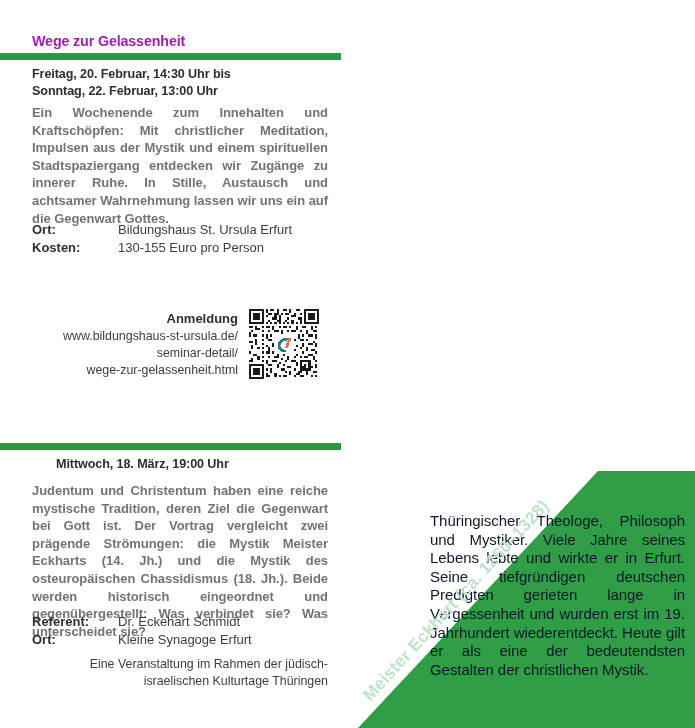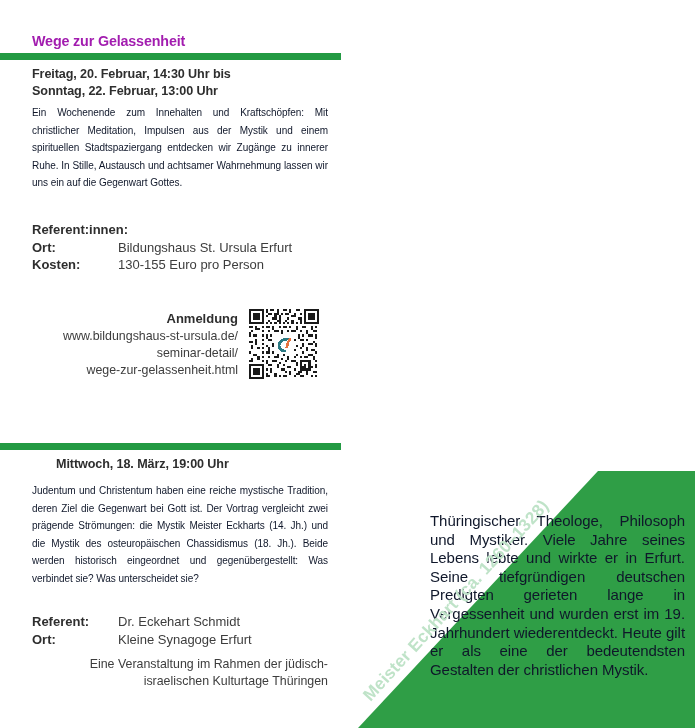--- a/index.html
+++ b/index.html
@@ -52,25 +52,26 @@
     height: 6px;
   }
   .date {
     font-weight: bold;
     font-size: 12.6px;
     color: #2e2e2e;
     line-height: 17px;
     letter-spacing: -0.1px;
   }
   .body {
-    font-size: 10px;
+    font-size: 13px;
     line-height: 17.6px;
     text-align: justify;
-    color: #0f172a;
+    color: #737373;
     letter-spacing: -0.05px;
+    font-weight: bold;
   }
 
   
   .deflist {
     font-size: 13px;
     line-height: 17.6px;
     color: #3d3d3d;
   }
   .deflist .row {
     display: flex;
@@ -154,23 +155,20 @@
     <div id="bar-wege" class="rule"></div>
 
     <div id="wege-date">
       <div class="date">Freitag, 20. Februar, 14:30 Uhr bis</div>
       <div class="date">Sonntag, 22. Februar, 13:00 Uhr</div>
     </div>
 
     <div id="wege-body" class="body">Ein Wochenende zum Innehalten und Kraftschöpfen: Mit christlicher Meditation, Impulsen aus der Mystik und einem spirituellen Stadtspaziergang entdecken wir Zugänge zu innerer Ruhe. In Stille, Austausch und achtsamer Wahrnehmung lassen wir uns ein auf die Gegenwart Gottes.</div>
 
     <div id="wege-ref" class="deflist">
-      <div class="row">
-        <span class="lbl">Referent:innen:</span>
-      </div>
       <div class="row">
         <span class="lbl" style="width:86px">Ort:</span>
         <span class="val">Bildungshaus St. Ursula Erfurt</span>
       </div>
       <div class="row">
         <span class="lbl" style="width:86px">Kosten:</span>
         <span class="val">130-155 Euro pro Person</span>
       </div>
     </div>
 

